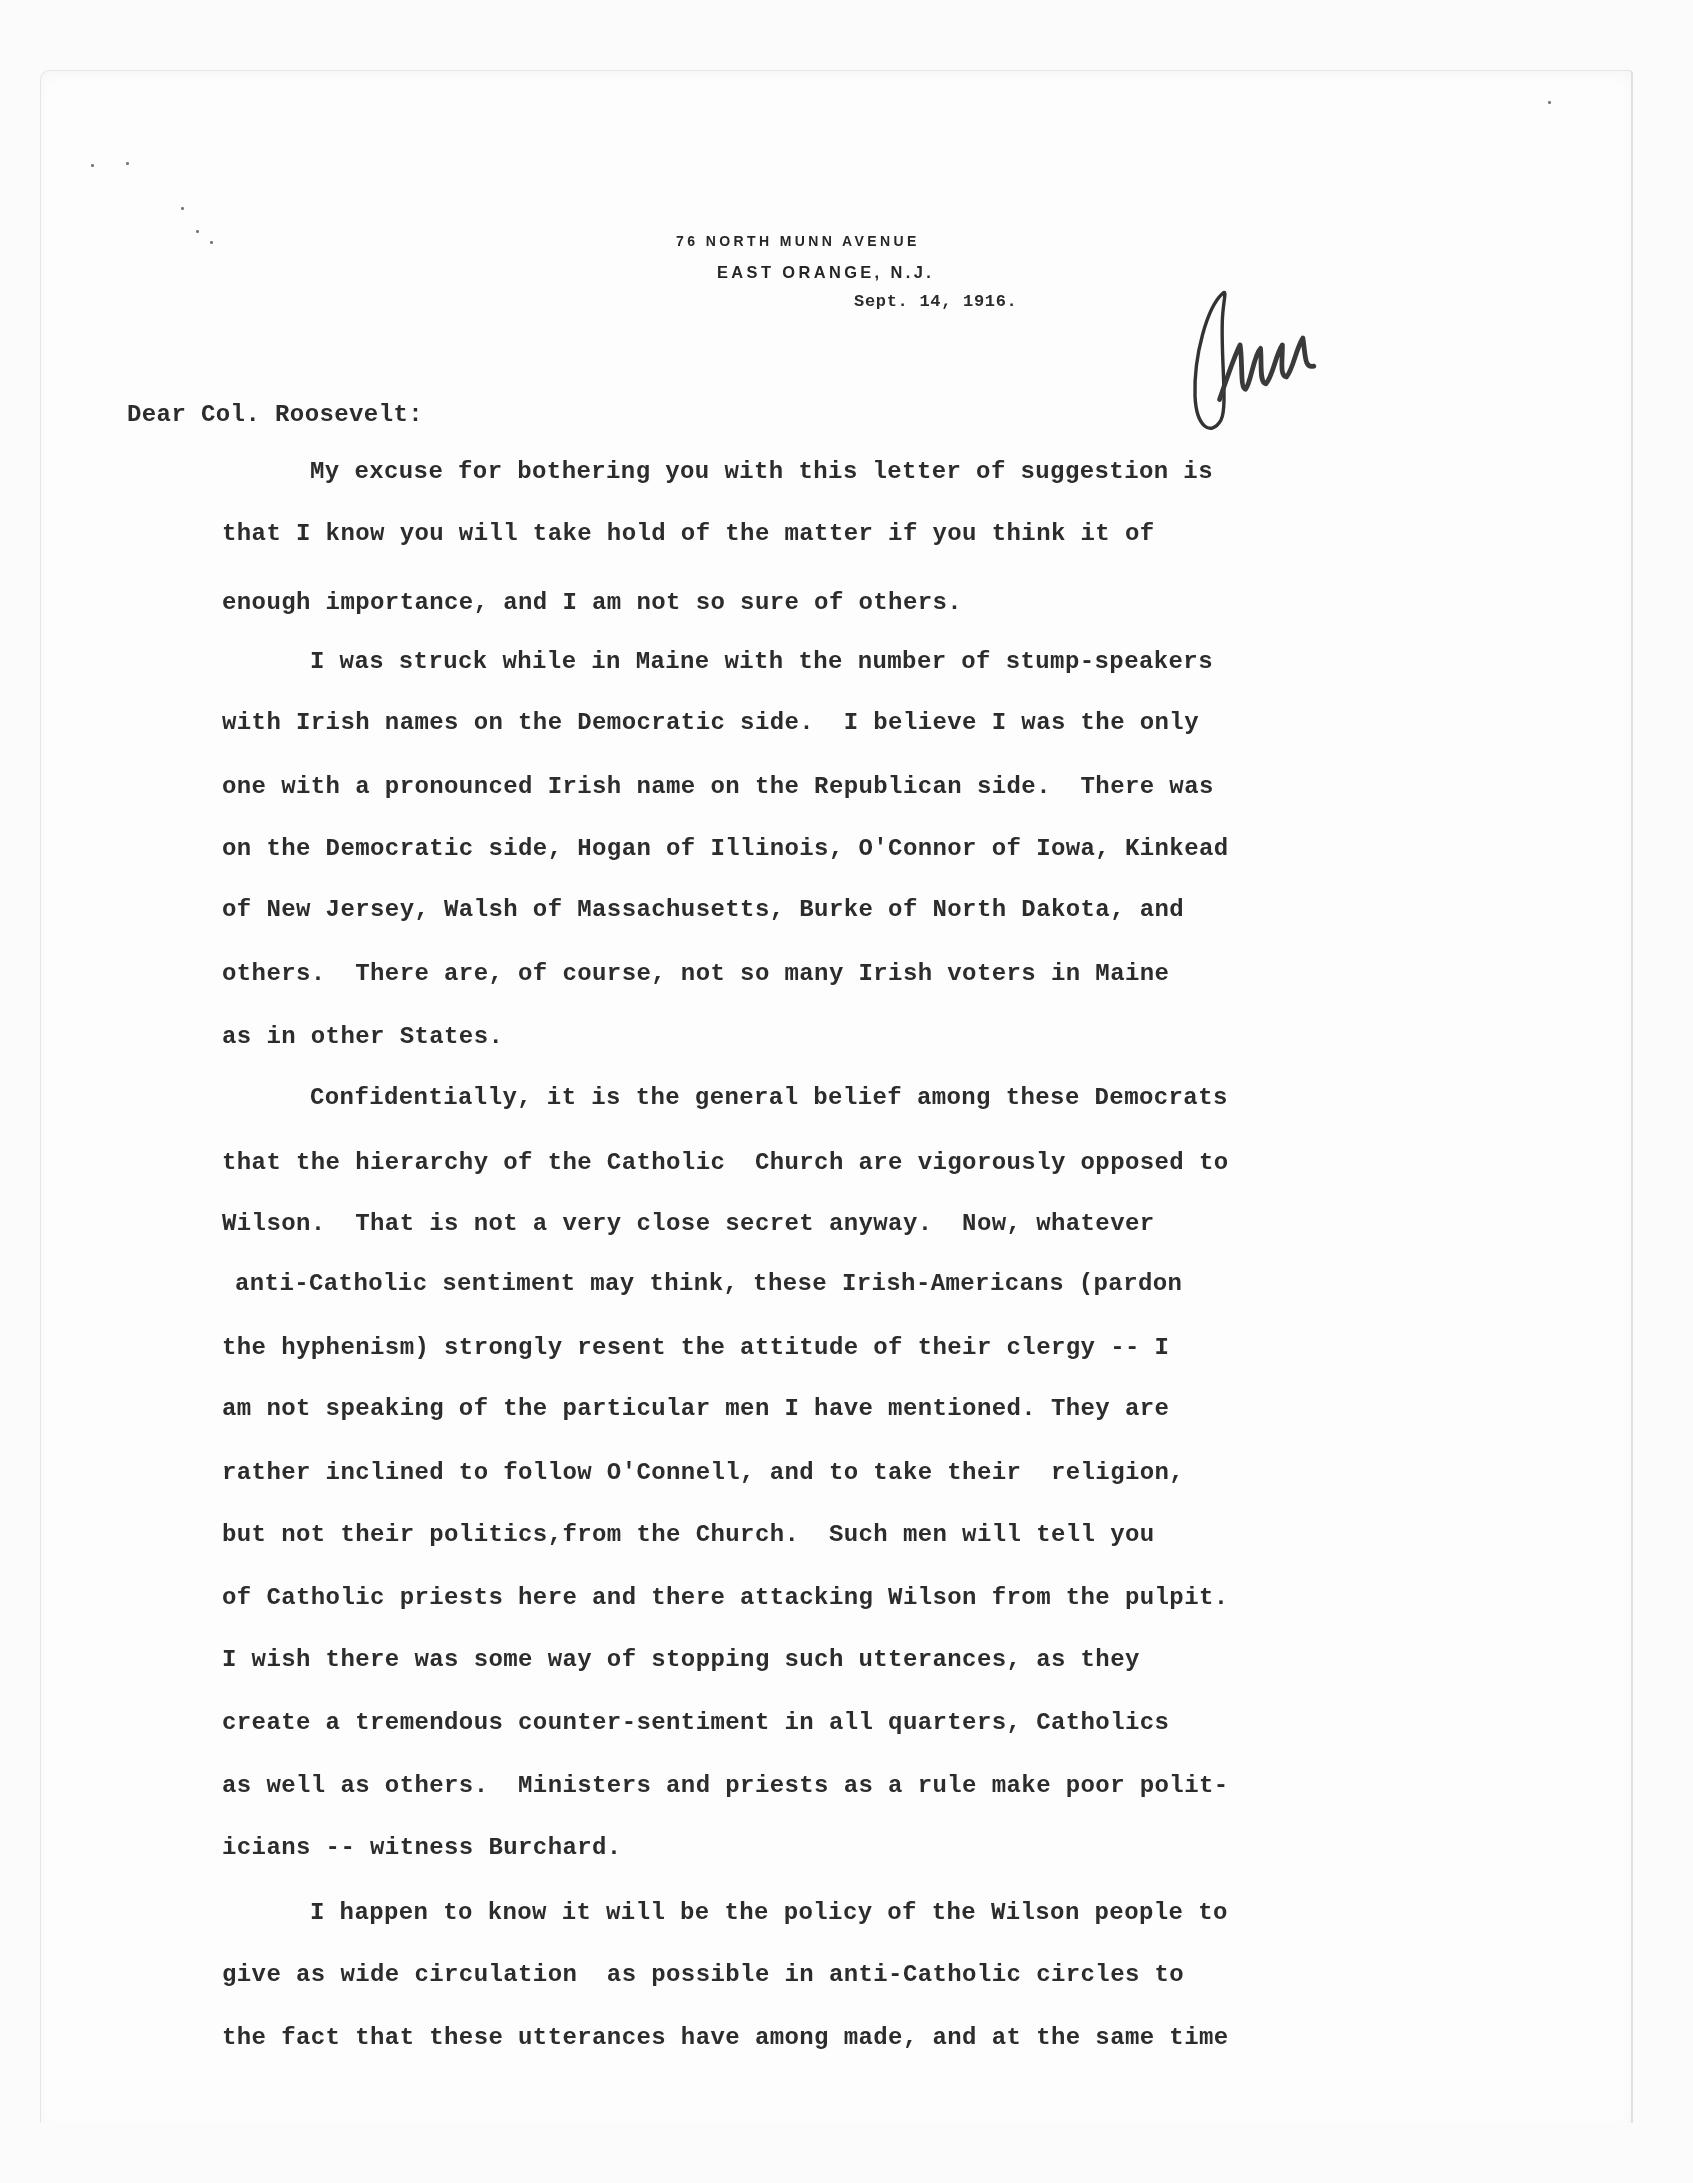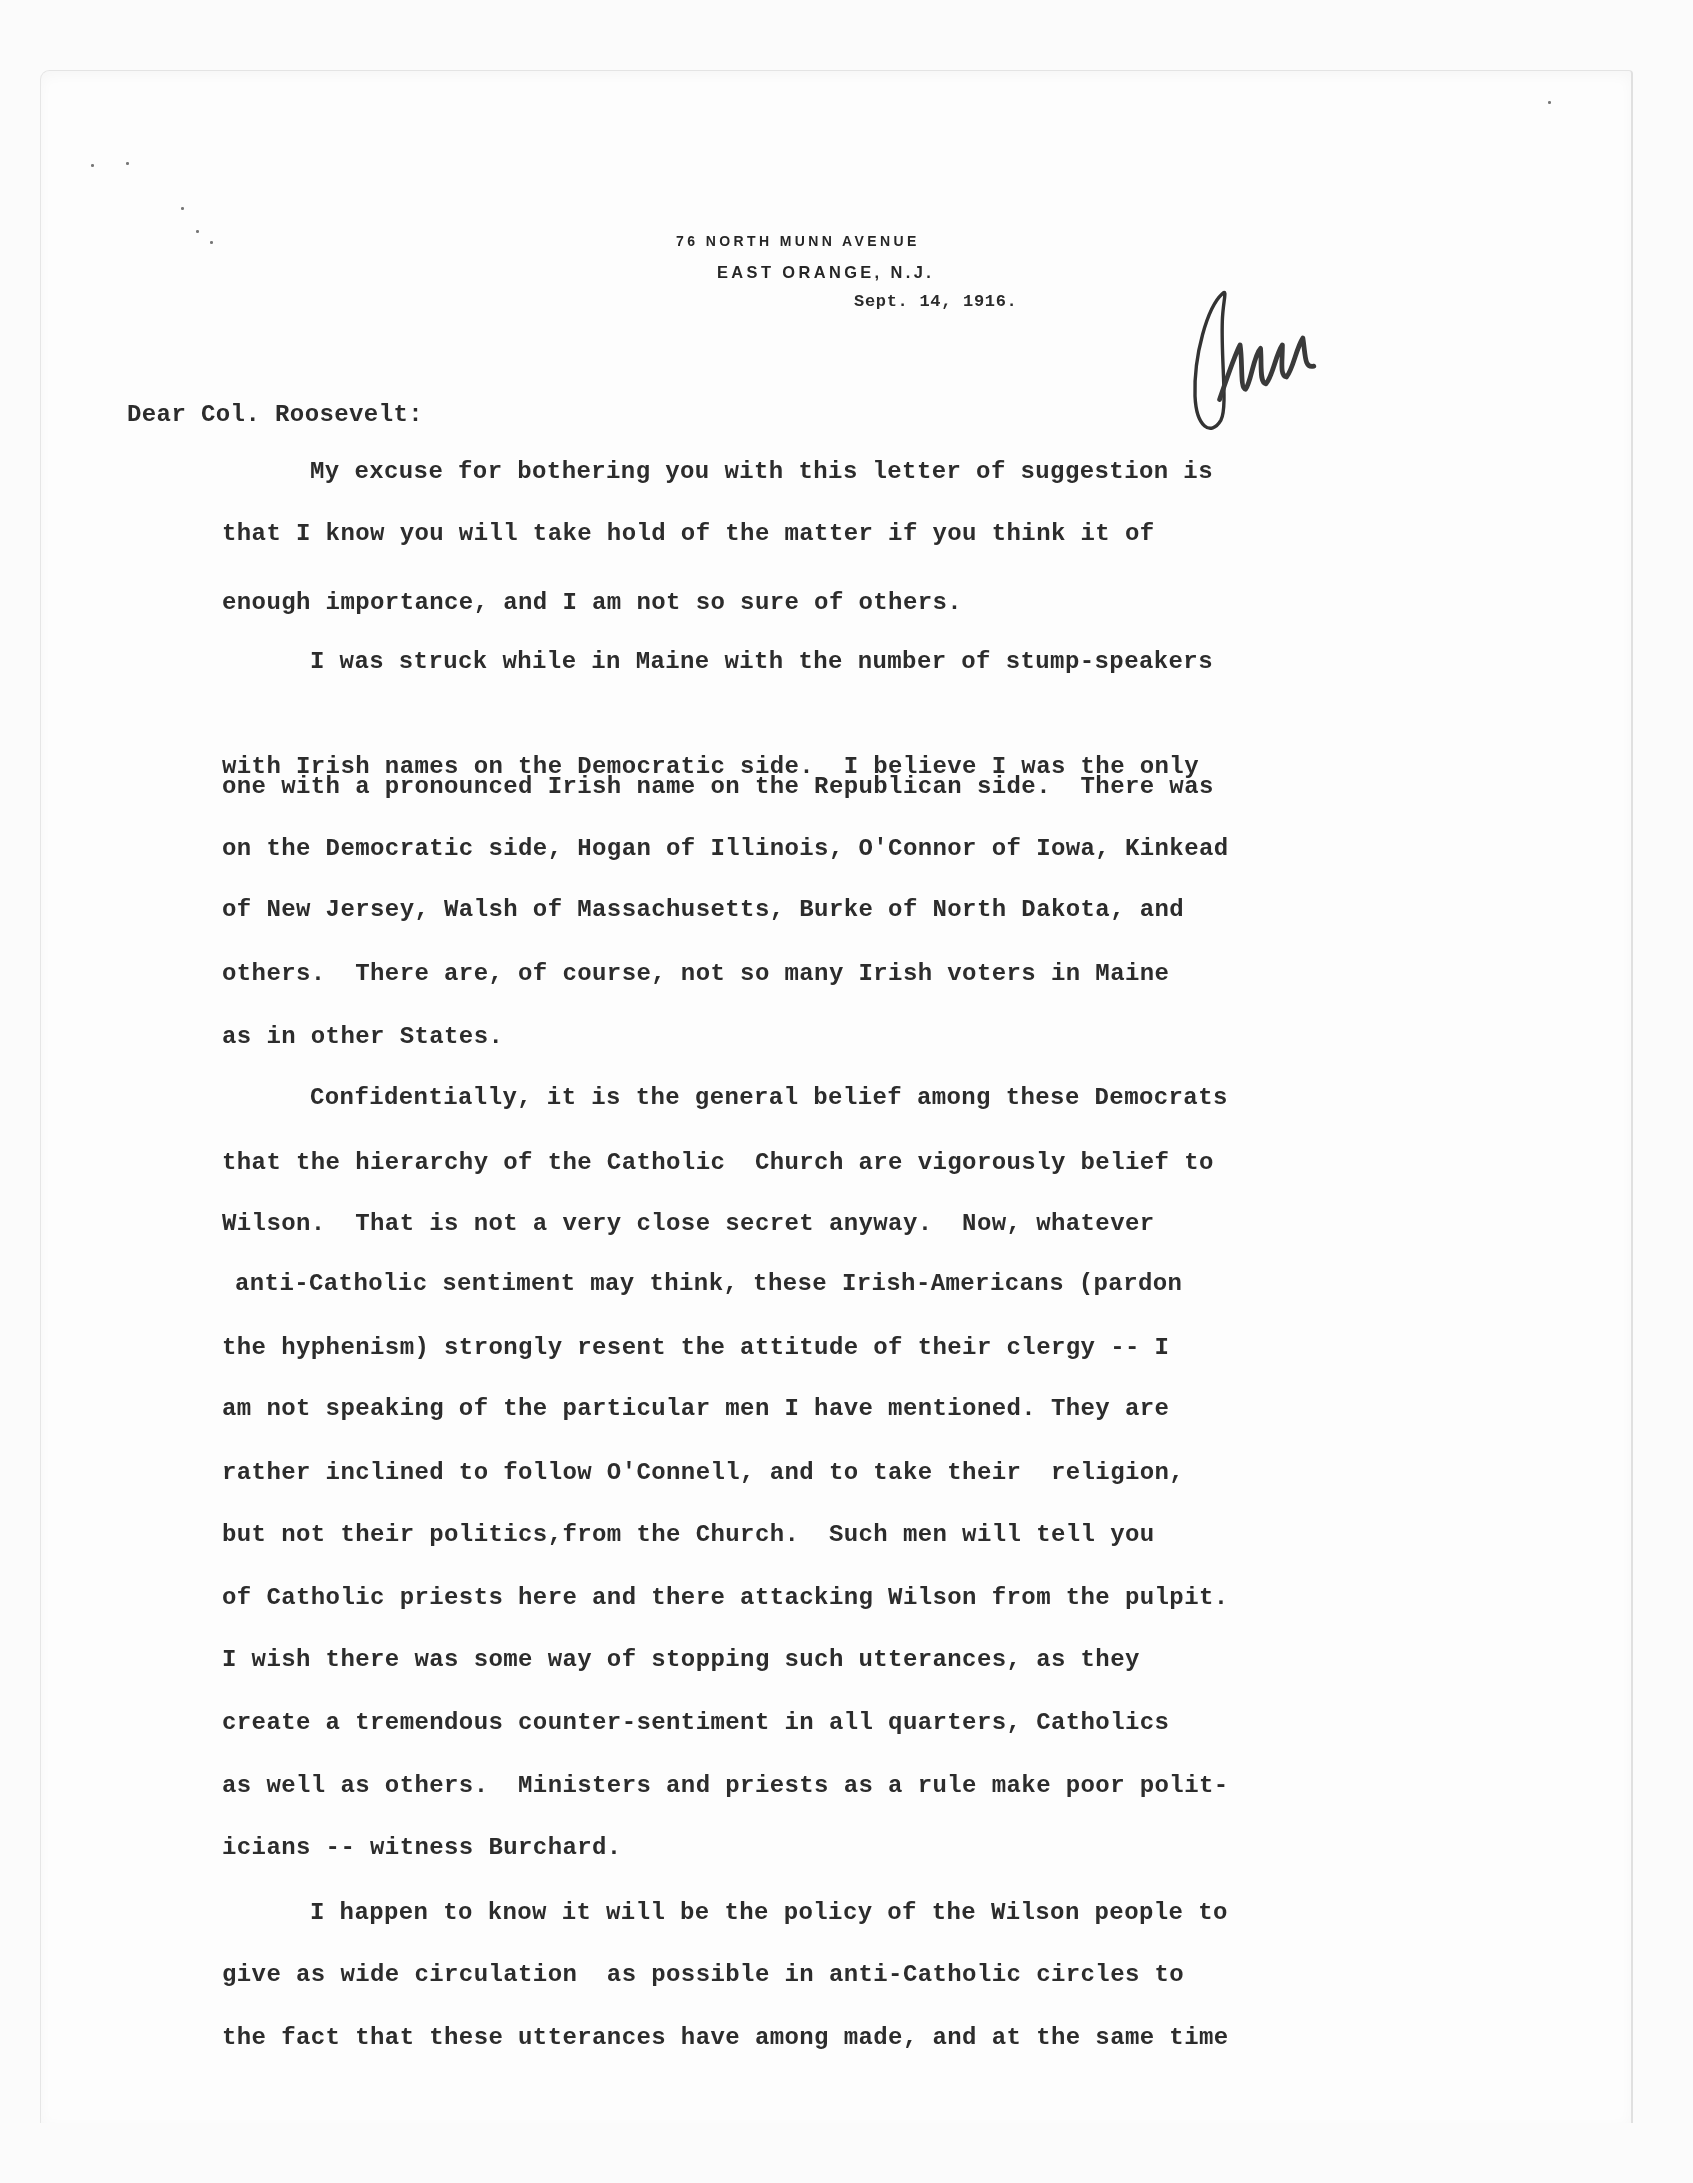--- a/index.html
+++ b/index.html
@@ -58,28 +58,28 @@
   <path d="M58 175 C70 140, 80 110, 88 95 C92 120, 88 160, 96 160 C104 150, 108 110, 118 100 C120 125, 116 150, 126 152 C136 140, 140 110, 150 95 C150 120, 146 140, 156 142 C166 130, 170 100, 180 85 C184 110, 182 130, 196 126" fill="none" stroke="#3a3a3a" stroke-width="7" stroke-linecap="round" stroke-linejoin="round"></path>
 </svg>
 
 <div class="line" style="left:127px;top:398px;">Dear Col. Roosevelt:</div>
 
 <div id="body-lines">
     <div class="line" style="left: 310px; top: 455px;">My excuse for bothering you with this letter of suggestion is</div>
     <div class="line" style="left: 222px; top: 517px;">that I know you will take hold of the matter if you think it of</div>
     <div class="line" style="left: 222px; top: 586px;">enough importance, and I am not so sure of others.</div>
     <div class="line" style="left: 310px; top: 645px;">I was struck while in Maine with the number of stump-speakers</div>
-    <div class="line" style="left: 222px; top: 706px; margin-top: 44px;">with Irish names on the Democratic side.  I believe I was the only</div>
+    <div class="line" style="left: 222px; top: 706px;">with Irish names on the Democratic side.  I believe I was the only</div>
     <div class="line" style="left: 222px; top: 770px;">one with a pronounced Irish name on the Republican side.  There was</div>
     <div class="line" style="left: 222px; top: 832px;">on the Democratic side, Hogan of Illinois, O'Connor of Iowa, Kinkead</div>
     <div class="line" style="left: 222px; top: 893px; text-align: center;">of New Jersey, Walsh of Massachusetts, Burke of North Dakota, and</div>
     <div class="line" style="left: 222px; top: 957px;">others.  There are, of course, not so many Irish voters in Maine</div>
     <div class="line" style="left: 222px; top: 1020px;">as in other States.</div>
     <div class="line" style="left: 310px; top: 1081px;">Confidentially, it is the general belief among these Democrats</div>
-    <div class="line" style="left: 222px; top: 1146px;">that the hierarchy of the Catholic  Church are vigorously belief to</div>
+    <div class="line" style="left: 222px; top: 1146px;">that the hierarchy of the Catholic  Church are vigorously opposed to</div>
     <div class="line" style="left: 222px; top: 1207px;">Wilson.  That is not a very close secret anyway.  Now, whatever</div>
     <div class="line" style="left: 222px; top: 1267px; margin-left: 13px;">anti-Catholic sentiment may think, these Irish-Americans (pardon</div>
     <div class="line" style="left: 222px; top: 1331px;">the hyphenism) strongly resent the attitude of their clergy -- I</div>
     <div class="line" style="left: 222px; top: 1392px;">am not speaking of the particular men I have mentioned. They are</div>
     <div class="line" style="left: 222px; top: 1456px;">rather inclined to follow O'Connell, and to take their  religion,</div>
     <div class="line" style="left: 222px; top: 1518px;">but not their politics,from the Church.  Such men will tell you</div>
     <div class="line" style="left: 222px; top: 1581px;">of Catholic priests here and there attacking Wilson from the pulpit.</div>
     <div class="line" style="left: 222px; top: 1643px;">I wish there was some way of stopping such utterances, as they</div>
     <div class="line" style="left: 222px; top: 1706px;">create a tremendous counter-sentiment in all quarters, Catholics</div>
     <div class="line" style="left: 222px; top: 1769px;">as well as others.  Ministers and priests as a rule make poor polit-</div>

